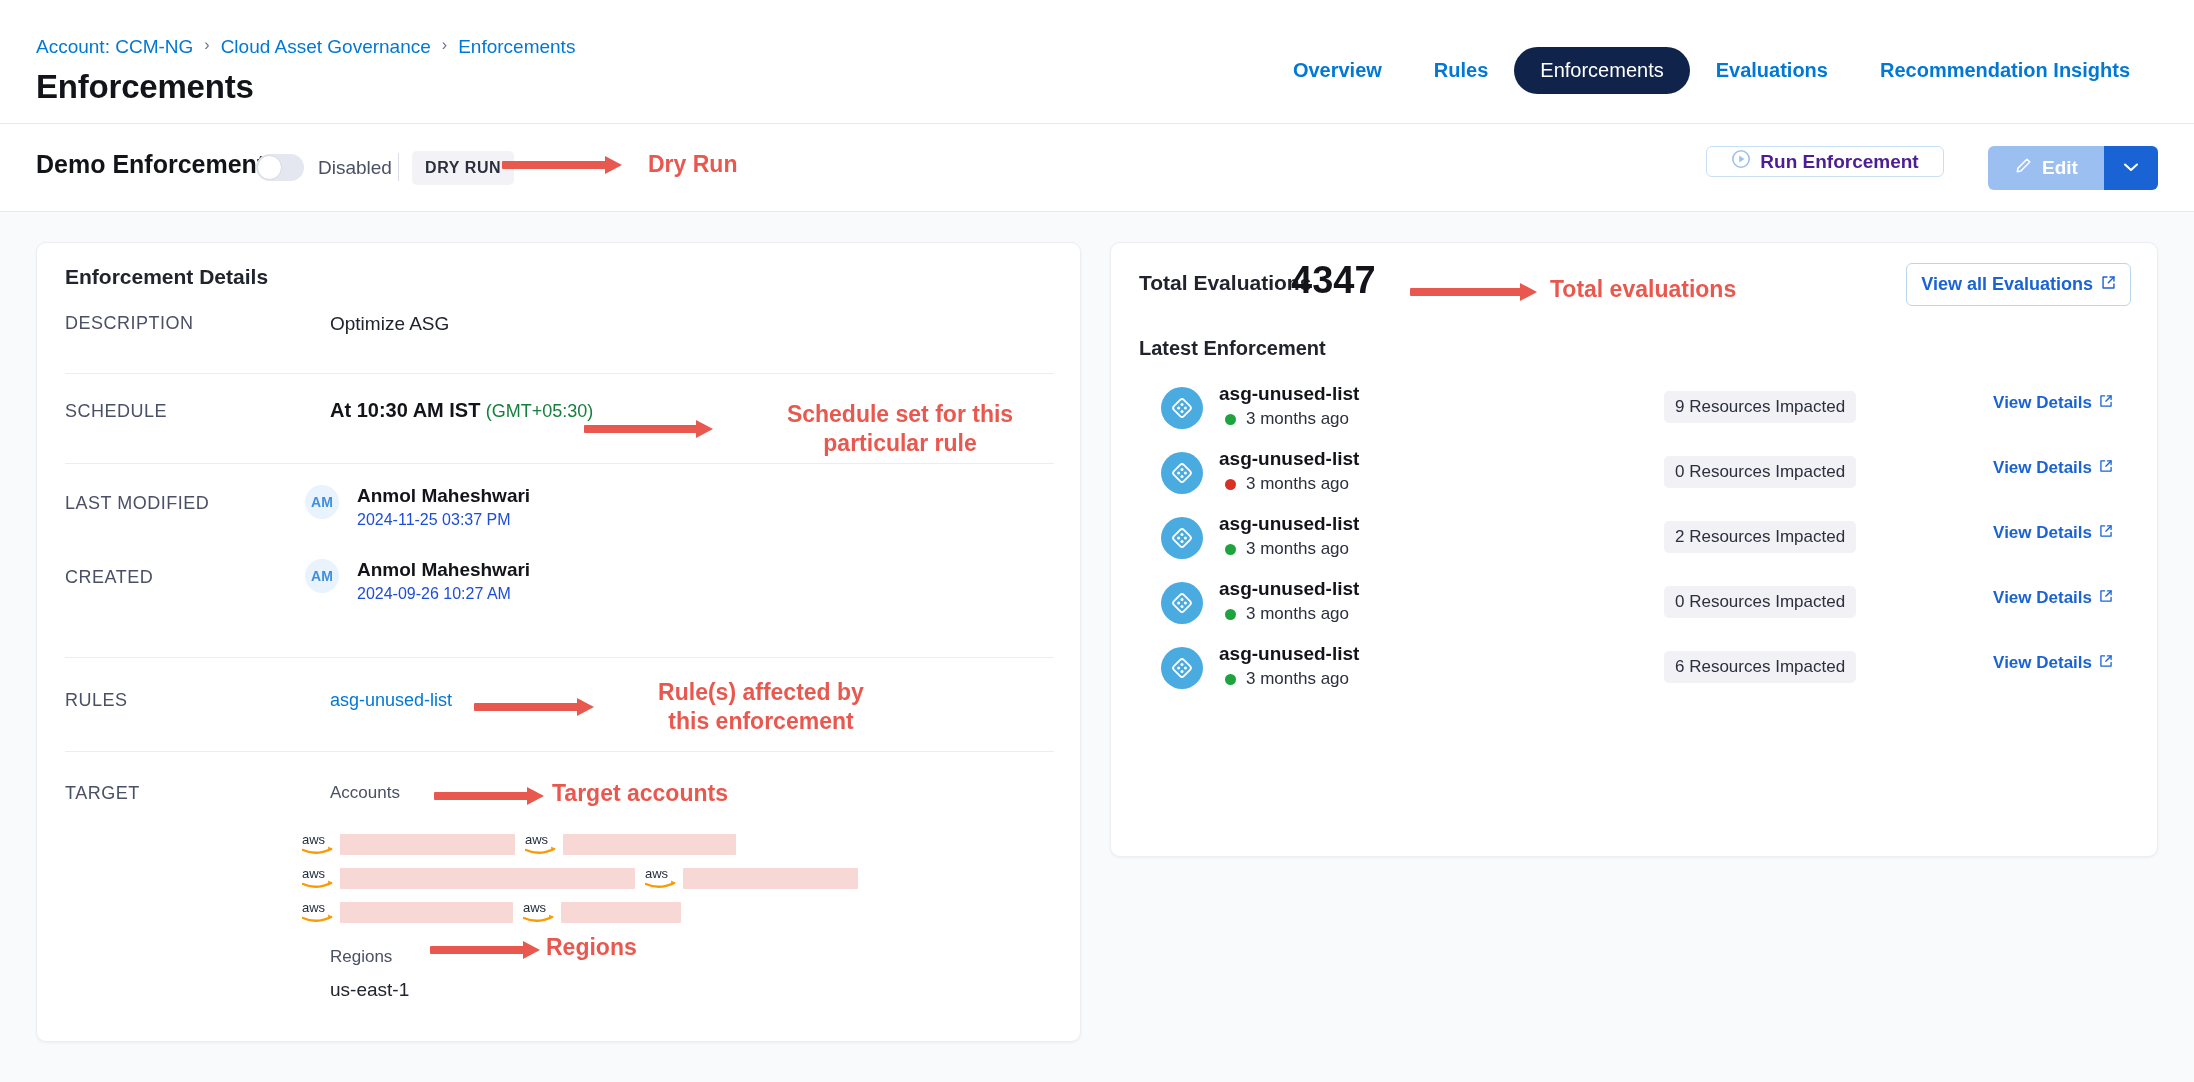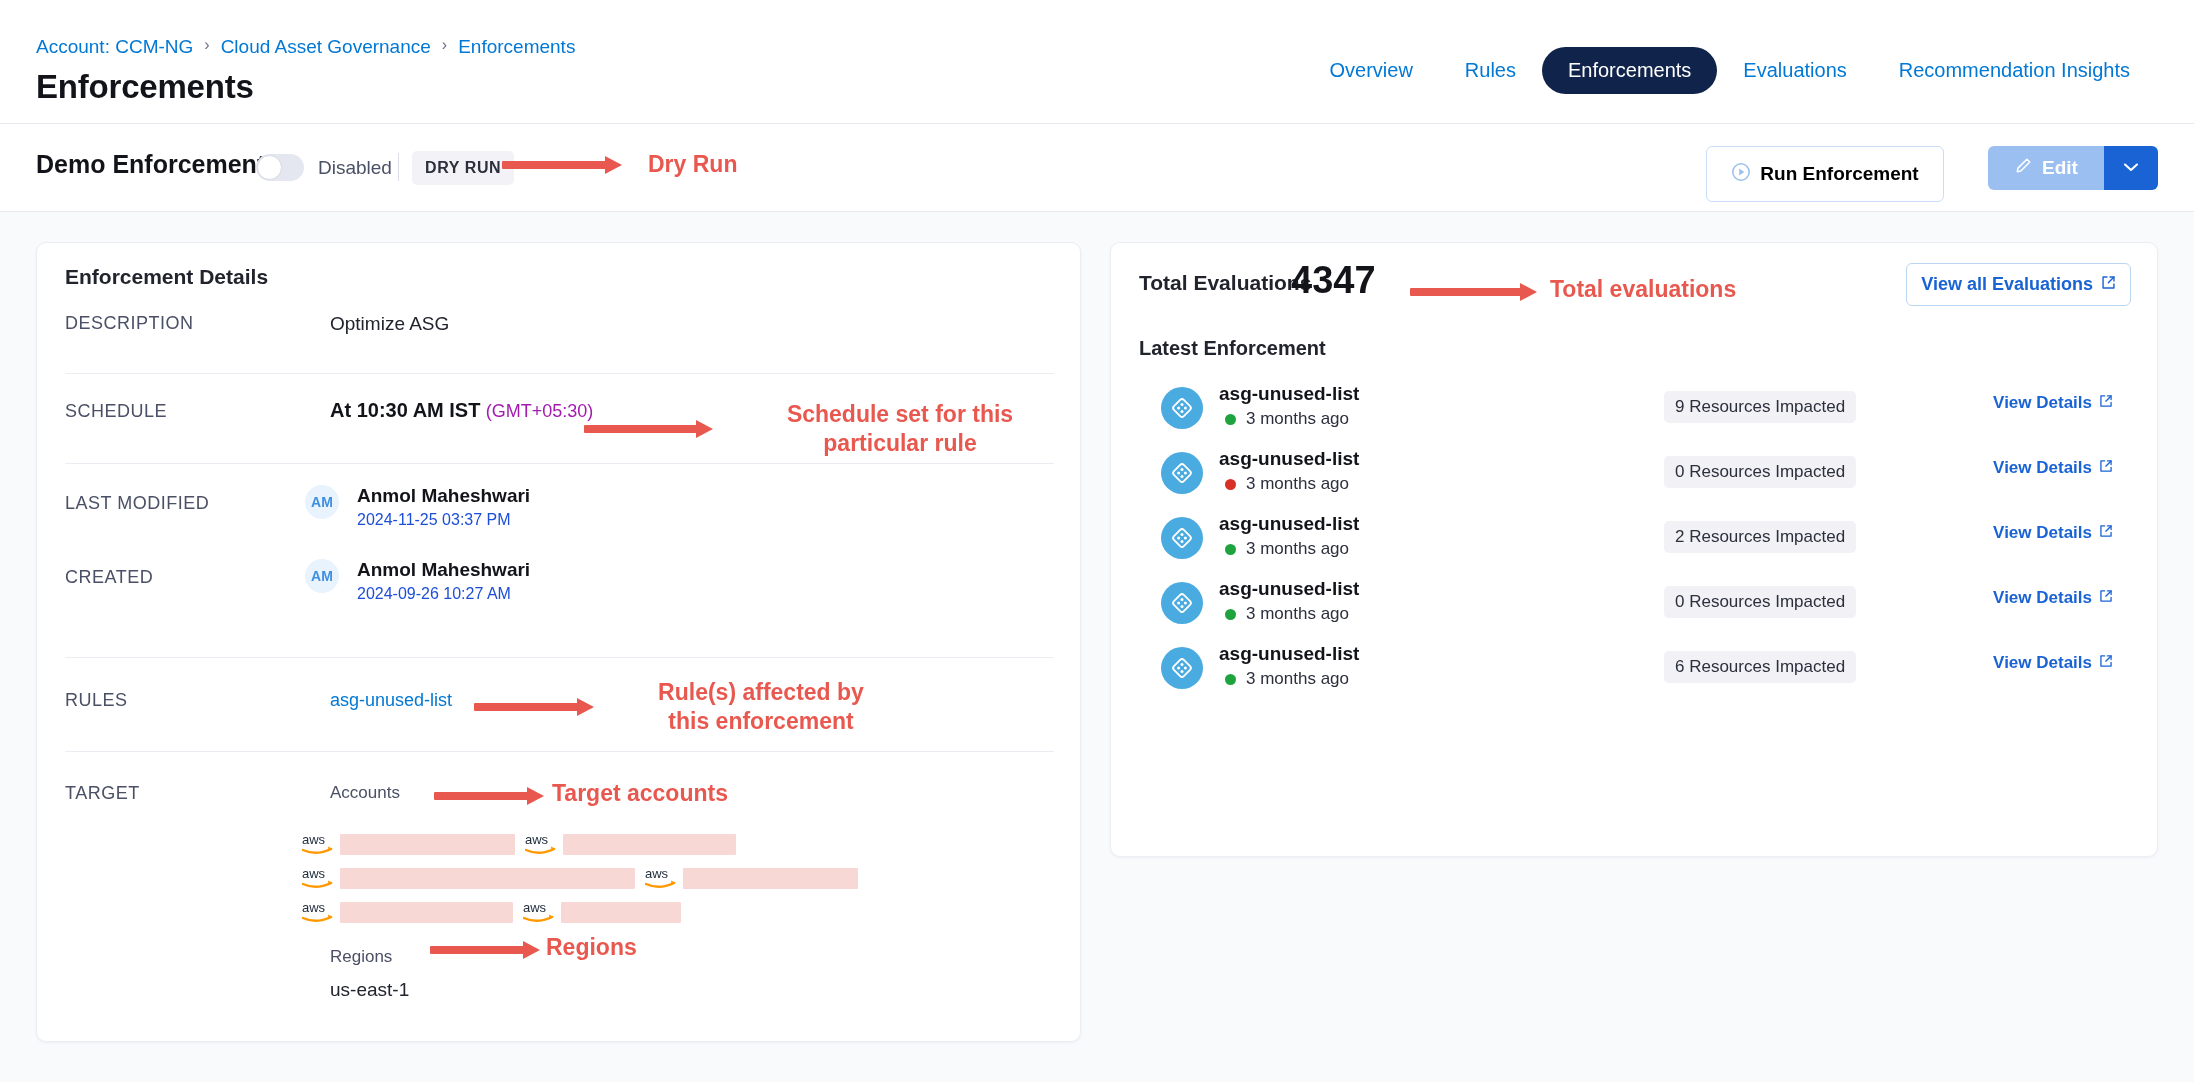--- a/index.html
+++ b/index.html
@@ -35,21 +35,21 @@
   .page-title {
     position: absolute; left: 36px; top: 68px;
     font-size: 33px; font-weight: bold; color: #13141a;
     letter-spacing: -0.2px;
   }
   .topnav {
     position: absolute; right: 38px; top: 47px;
     display: flex; align-items: center; gap: 0px;
   }
   .navitem {
-    font-size: 20px; color: #0278d5; font-weight: normal;
+    font-size: 20px; color: #0278d5; font-weight: bold;
     padding: 12px 26px; border-radius: 24px; cursor: pointer;
     white-space: nowrap;
   }
   .navitem.active {
     background: #10234a; color: #ffffff; font-weight: normal;
   }
 
   
   .subbar {
     position: absolute; left: 0; top: 124px;
@@ -80,23 +80,23 @@
     width: 1px; height: 28px; background: #dbdee8;
   }
   .dryrun-badge {
     position: absolute; left: 412px; top: 27px;
     background: #f3f3f7; color: #2c2f3c;
     font-size: 16px; font-weight: bold; letter-spacing: 0.6px;
     padding: 8px 13px; border-radius: 5px;
   }
   .btn-run {
     position: absolute; right: 250px; top: 22px;
-    width: 238px; height: 56px;
+    width: 238px; height: 31px;
     border: 1px solid #c9dff6; border-radius: 6px;
-    background: #ffffff; color: #000000;
+    background: #ffffff; color: #4c1d95;
     font-size: 19px; font-weight: bold;
     display: flex; align-items: center; justify-content: center; gap: 9px;
     cursor: not-allowed;
   }
   .btn-edit-group {
     position: absolute; right: 36px; top: 22px;
     display: flex; height: 44px; border-radius: 6px; overflow: hidden;
   }
   .btn-edit {
     width: 116px; background: #9bbff0; color: #ffffff;
@@ -132,21 +132,21 @@
   
   .drow { position: absolute; left: 28px; width: 989px; }
   .dlabel {
     position: absolute; left: 0; top: 0;
     font-size: 18px; color: #4a5065; letter-spacing: 0.5px;
   }
   .dvalue { position: absolute; left: 265px; top: 0; font-size: 19px; color: #21242e; }
   .hr { position: absolute; left: 28px; width: 989px; height: 1px; background: #ebedf2; }
 
   .sched-main { font-size: 20px; font-weight: bold; color: #13141a; }
-  .sched-tz { font-size: 18px; color: #a21caf; font-weight: normal; }
+  .sched-tz { font-size: 18px; color: #15803d; font-weight: normal; }
 
   .avatar {
     position: absolute; width: 34px; height: 34px; border-radius: 50%;
     background: #e8f3fd; color: #3f8fe0;
     display: flex; align-items: center; justify-content: center;
     font-size: 14px; font-weight: bold;
   }
   .uname { position: absolute; font-size: 19px; font-weight: bold; color: #13141a; }
   .udate { position: absolute; font-size: 16px; color: #1d4ed8; }
 

